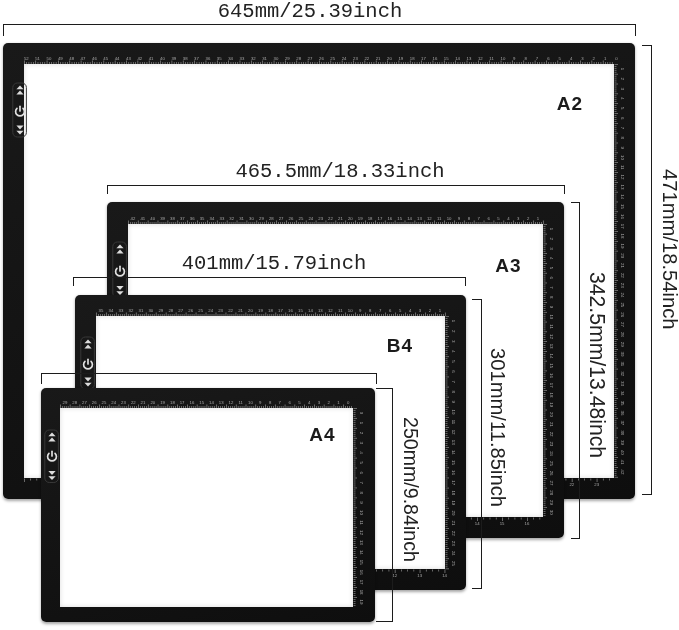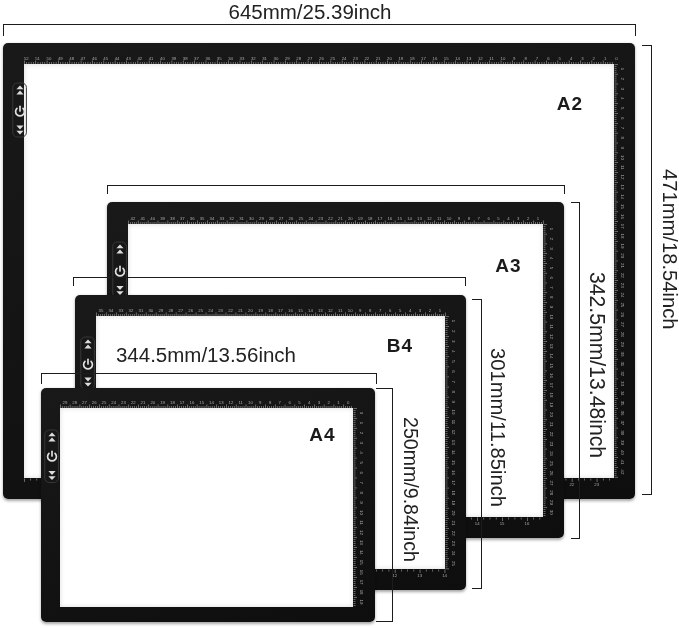--- a/index.html
+++ b/index.html
@@ -5,21 +5,21 @@
   html,body { margin:0; padding:0; background:#ffffff; }
   #stage { position:relative; width:679px; height:630px; overflow:hidden;
            font-family:"Liberation Sans", sans-serif; background:#ffffff; }
   .pad { position:absolute; background:linear-gradient(165deg,#191919,#0e0e0e); border-radius:5px;
           box-shadow:0 1.5px 3px rgba(0,0,0,.35); }
   .screen { position:absolute; background:#ffffff;
              box-shadow:inset 0 0 5px rgba(0,0,0,.15); }
   .rul { position:absolute; overflow:visible; font-family:"Liberation Sans", sans-serif; transform:translateZ(0); }
   .plabel { position:absolute; transform:translate(-50%,-50%) translateZ(0); font-weight:bold;
              font-size:19px; color:#1b1b1b; letter-spacing:1px; }
-  .dtxt { position:absolute; font-size:20.5px; color:#222; white-space:nowrap; }
+  .dtxt { position:absolute; font-size:20.5px; color:#222; white-space:nowrap;font-family:Liberation Mono, monospace; }
   .hbr { position:absolute; box-sizing:border-box; border-top:1.6px solid #1c1c1c;
           border-left:1.6px solid #1c1c1c; border-right:1.6px solid #1c1c1c; }
   .vbr { position:absolute; box-sizing:border-box; border-right:1.6px solid #1c1c1c;
           border-top:1.6px solid #1c1c1c; border-bottom:1.6px solid #1c1c1c; }
 </style>
 </head>
 <body>
 <div id="stage">
 
 <div class="pad" style="left:3px;top:43px;width:632px;height:456px">
@@ -2063,27 +2063,28 @@
 
   <div class="plabel" style="left:281.5px;top:47px">A4</div>
 </div>
 
 <div class="hbr" style="left:3px;top:24px;width:633px;height:12.3px"></div>
 
 <div class="dtxt" style="left:310px;top:0px;transform:translateX(-50%) translateZ(0)">645mm/25.39inch</div>
 
 <div class="hbr" style="left:107px;top:184.5px;width:458px;height:9px"></div>
 
+<div class="dtxt" style="left:340px;top:159.5px;transform:translateX(-50%) translateZ(0)">465.5mm/18.33inch</div>
 
 <div class="hbr" style="left:73px;top:277px;width:393px;height:9px"></div>
 
+<div class="dtxt" style="left:274px;top:252px;transform:translateX(-50%) translateZ(0)">401mm/15.79inch</div>
 
 <div class="hbr" style="left:41px;top:372.5px;width:336px;height:11.5px"></div>
 
-<div class="dtxt" style="left:206px;top:343px;transform:translateX(-50%) translateZ(0)">344.5mm/13.56inch</div>
 
 <div class="vbr" style="left:642.1px;top:45.0px;width:10.2px;height:450px"></div>
 
 <svg style="position:absolute;left:656.0px;top:168.0px;overflow:visible;transform:translateZ(0)" width="26" height="167" viewBox="0 0 26 167">
       <text transform="translate(7,0) rotate(90)" x="1" y="0" font-size="20.2" fill="#222">471mm/18.54inch</text>
     </svg>
 
 <div class="vbr" style="left:571.2px;top:202.0px;width:9.0px;height:337px"></div>
 
 <svg style="position:absolute;left:583.0px;top:271.0px;overflow:visible;transform:translateZ(0)" width="26" height="197" viewBox="0 0 26 197">

